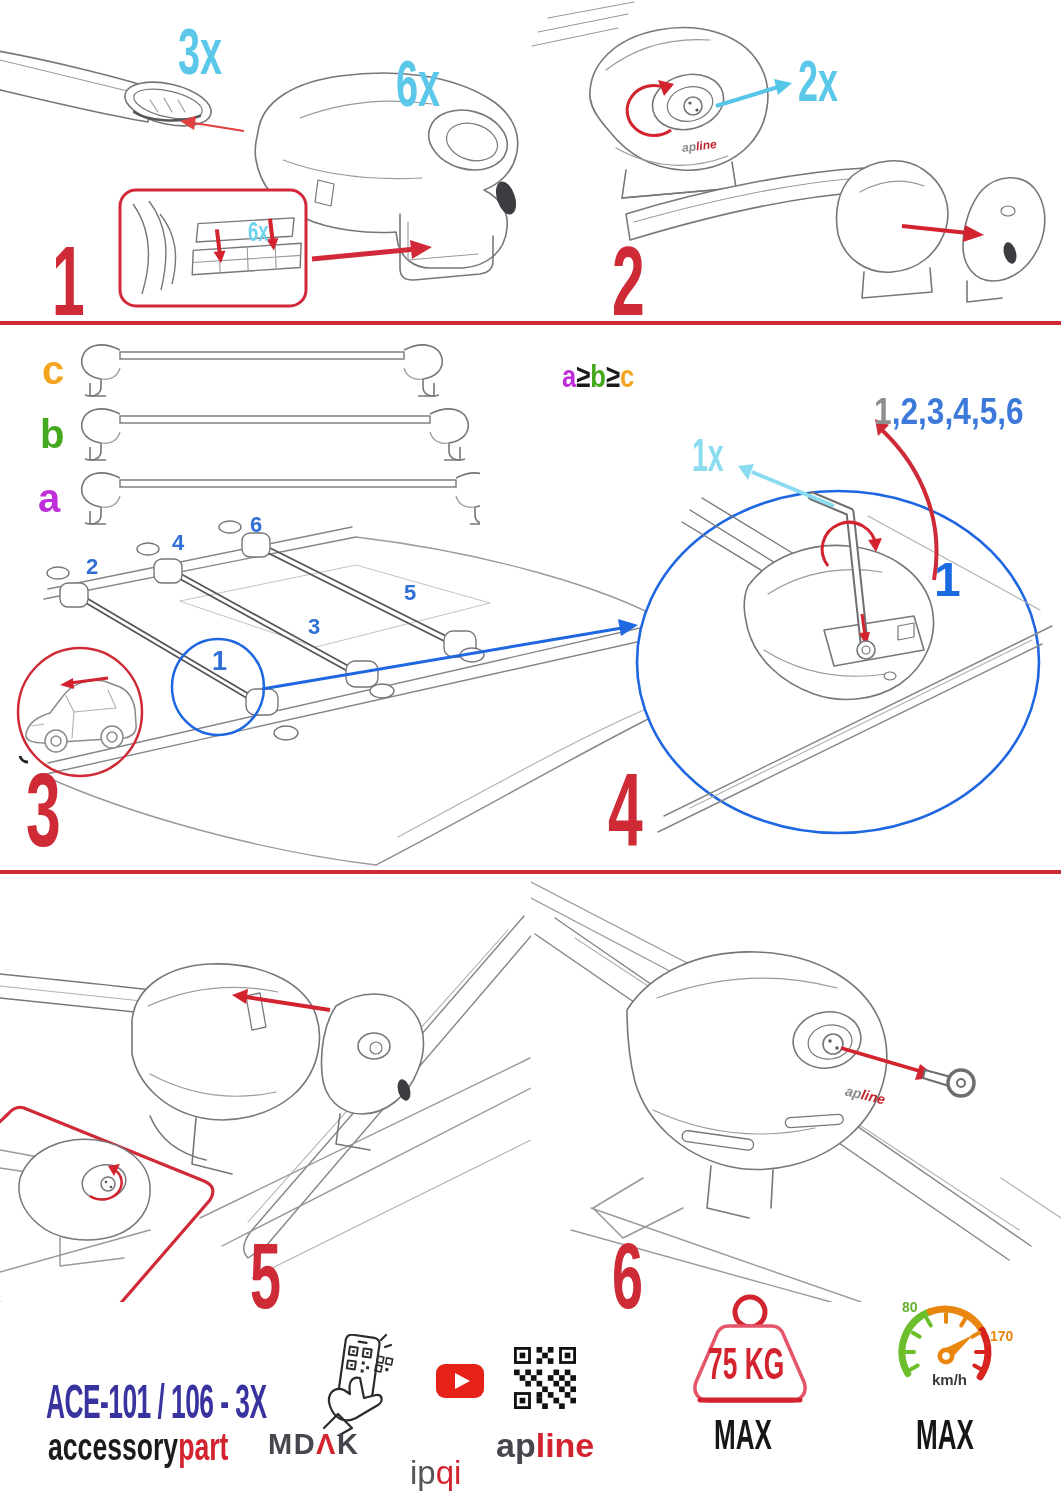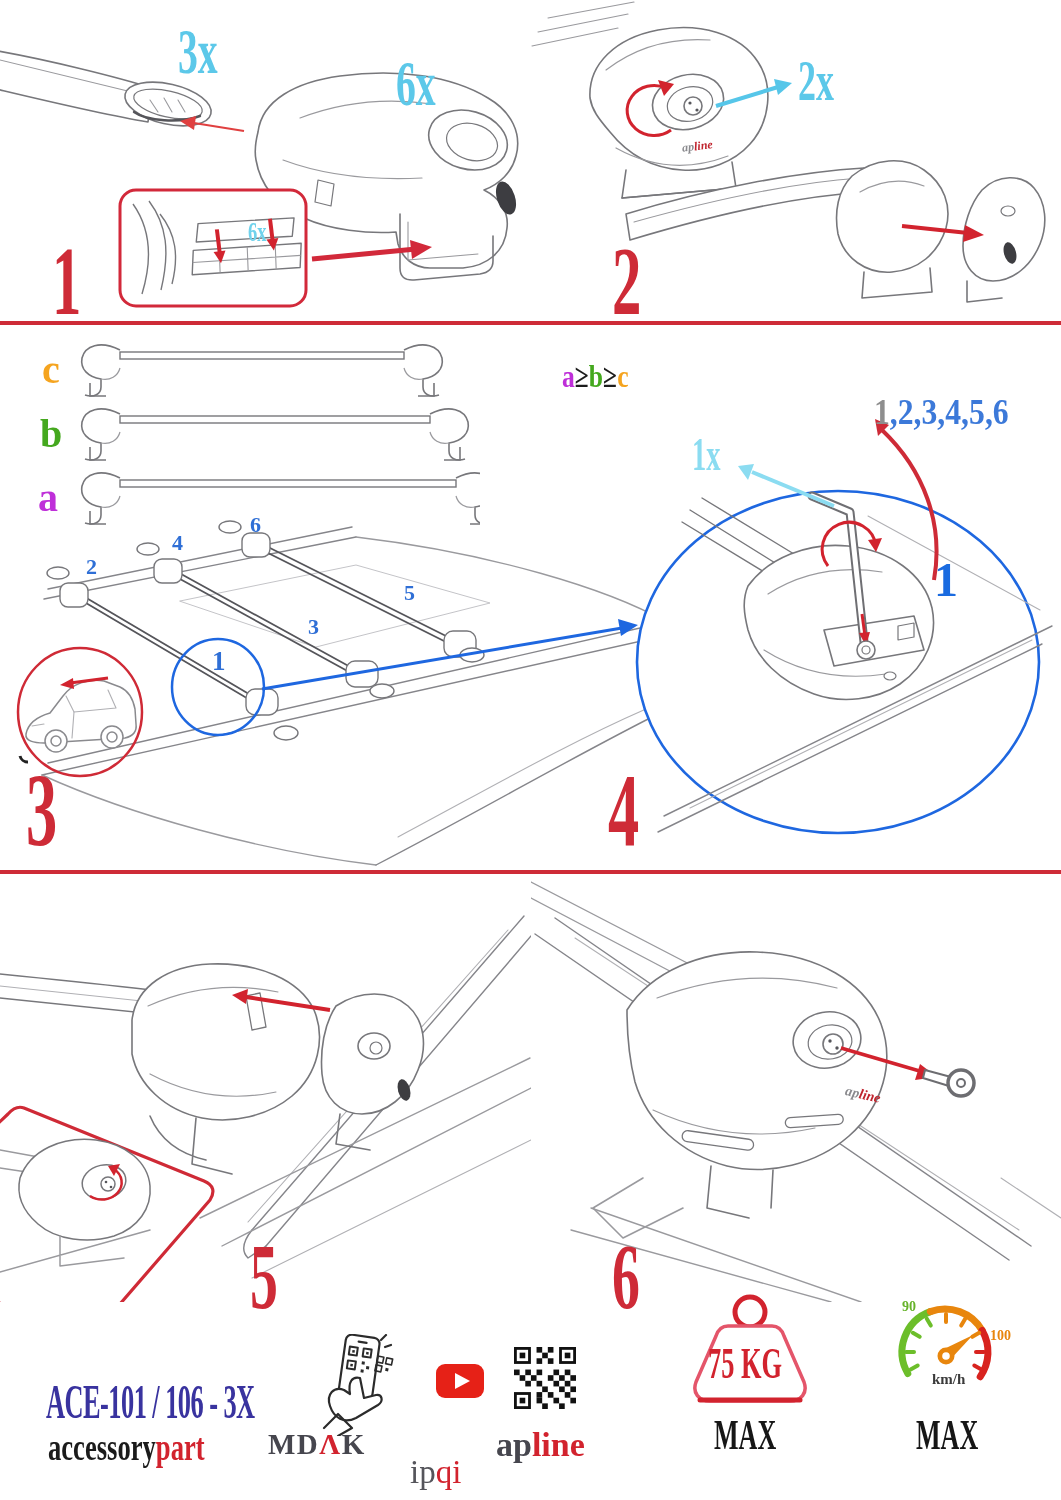--- a/index.html
+++ b/index.html
@@ -1,17 +1,17 @@
 <!DOCTYPE html>
 <html><head>
 <meta charset="utf-8">
 <style>
   html,body{margin:0;padding:0;background:#fff;}
   #page{position:relative;width:1061px;height:1500px;background:#fff;overflow:hidden;
-        font-family:Liberation Serif, serif;}
+        font-family:Liberation Sans, sans-serif;}
   .abs{position:absolute;}
   .sep{position:absolute;left:0;width:1061px;height:4px;background:#CE2B37;}
   .stepnum{color:#CE2B37;font-weight:700;font-size:98px;line-height:1;
            transform:scaleX(0.60);transform-origin:0 0;letter-spacing:-3px;}
   .stepnum.big{font-size:104px;}
   .stepnum.sm{font-size:93px;}
   .qty{color:#5CC8E9;font-weight:700;font-size:64px;line-height:1;
        transform:scaleX(0.62);transform-origin:0 0;}
   .qty2{color:#5CC8E9;font-weight:700;font-size:58px;line-height:1;
        transform:scaleX(0.62);transform-origin:0 0;}
@@ -522,18 +522,18 @@
         <line x1="79.2" y1="26.7" x2="75.2" y2="33.6" stroke="#E8860D"></line>
         <line x1="93.2" y1="40.8" x2="86.3" y2="44.8" stroke="#E8860D"></line>
         <line x1="98" y1="60" x2="90" y2="60" stroke="#D8231F"></line>
         <line x1="95.4" y1="77.5" x2="88.3" y2="73.5" stroke="#D8231F"></line>
       </g>
     </g>
     <polygon points="55,68 58,57 87,43 62,70" fill="#E8860D"></polygon>
     <circle cx="60" cy="64" r="8.5" fill="#E8860D"></circle>
     <circle cx="60" cy="64" r="3.8" fill="#fff"></circle>
   </svg>
-  <div class="abs sixty" style="left:902px;top:1300px">90</div>
-  <div class="abs one20" style="left:990px;top:1329px">100</div>
+  <div class="abs sixty" style="left:902px;top:1300px">80</div>
+  <div class="abs one20" style="left:990px;top:1329px">170</div>
   <div class="abs kmh" style="left:932px;top:1372px">km/h</div>
   <div class="abs max" style="left:916px;top:1414px">MAX</div>
 
 </div>
 
 </body></html>

